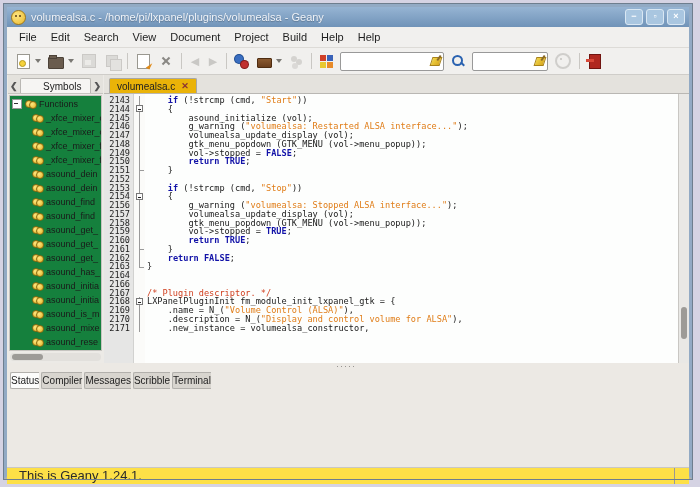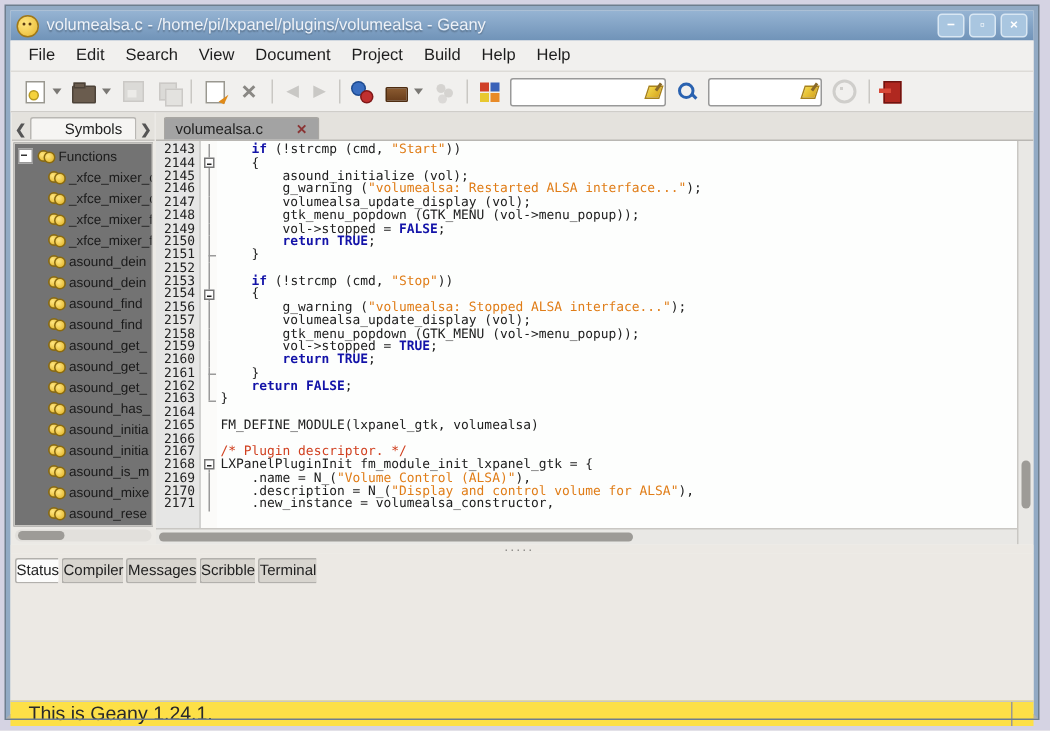--- a/index.html
+++ b/index.html
@@ -58,37 +58,37 @@
   .ic-broom::after{content:"";position:absolute;right:1px;top:0;width:2px;height:6px;background:#8a6a2a;transform:rotate(35deg)}
   .tb-entry{position:relative;display:flex;align-items:center;background:#fff;border:1px solid #999;border-radius:2px;height:17px;margin:0 3px;padding-right:2px}
   .tb-entry input{border:none;outline:none;height:13px;font-size:10px;flex:1;min-width:0;background:transparent}
   .entry-search{width:100px}.entry-goto{width:72px}
   
   .main{flex:0 0 288px;display:flex;overflow:hidden}
   .sidebar{width:95px;display:flex;flex-direction:column;background:#eceae6;padding:0 1px}
   .side-tabbar{height:18px;background:#e4e2dd;display:flex;align-items:flex-end;border-bottom:1px solid #c6c4c0}
   .tab-arrow{font-size:9px;color:#555;padding:0 2px 2px;font-weight:bold}
   .side-tab{background:#f6f5f3;border:1px solid #b9b7b3;border-bottom:none;border-radius:2px 2px 0 0;font-size:10px;color:#222;padding:2px 9px 1px;flex:1;text-align:right}
-  .tree{flex:1;background:#737373;border:1px solid #c6c4c0;margin:1px;overflow:hidden;padding-top:1px}
+  .tree{flex:1;background:#15803d;border:1px solid #c6c4c0;margin:1px;overflow:hidden;padding-top:1px}
   .tree-row{height:14px;display:flex;align-items:center;font-size:9px;color:#1a1a1a;white-space:nowrap;overflow:hidden}
   .tree-root{padding-left:2px}.tree-child{padding-left:22px}
   .expander{width:8px;height:8px;border:1px solid #999;background:#fff;position:relative;margin-right:3px;flex:0 0 auto}
   .expander::after{content:"";position:absolute;left:1px;top:3px;width:4px;height:1px;background:#333}
   .sym-icon{width:11px;height:8px;position:relative;margin-right:3px;flex:0 0 auto}
   .sym-icon::before,.sym-icon::after{content:"";position:absolute;width:6px;height:6px;border-radius:50%;background:radial-gradient(circle at 35% 35%,#ffe680,#e0b020);border:1px solid #8a6a10}
   .sym-icon::before{left:0;top:0}.sym-icon::after{left:4px;top:1px}
   .side-hscroll{height:8px;margin:1px 2px 2px;background:#e2e0dc;border-radius:4px;position:relative}
   .side-hscroll .thumb{position:absolute;left:2px;top:1px;height:6px;width:34%;background:#9d9b97;border-radius:3px}
   
   .editor{flex:1;display:flex;flex-direction:column;min-width:0}
   .ed-tabbar{height:18px;background:#e4e2dd;border-bottom:1px solid #b9b7b3;display:flex;align-items:flex-end;padding-left:5px}
-  .ed-tab{background:#a3a3a3;border:1px solid #a9a7a3;border-bottom:none;border-radius:2px 2px 0 0;font-size:10px;color:#222;padding:2px 7px 1px;display:flex;align-items:center;gap:22px}
+  .ed-tab{background:#eab308;border:1px solid #a9a7a3;border-bottom:none;border-radius:2px 2px 0 0;font-size:10px;color:#222;padding:2px 7px 1px;display:flex;align-items:center;gap:6px}
   .ed-close{color:#8a3434;font-weight:bold;font-size:9px;line-height:9px}
   .ed-body{flex:1;display:flex;min-height:0}
-  .code-area{flex:1;display:flex;flex-direction:column;min-width:0}
+  .code-area{flex:1;display:flex;flex-direction:row;min-width:0}
   .code-scroll{flex:1;overflow:hidden;background:linear-gradient(90deg,#e6e6e5 0,#e6e6e5 29px,#d2d2d0 29px,#d2d2d0 30px,#fbfbf9 30px,#fbfbf9 41px,#fdfefd 41px);padding-top:2px}
   .code-row{display:flex;height:8.75px;line-height:8.8px;font-family:"DejaVu Sans Mono","Liberation Mono",monospace;font-size:8.6px}
   .ln{width:26px;flex:0 0 auto;text-align:right;padding-right:4px;color:#222}
   .fold{width:11px;flex:0 0 auto;position:relative}
   .fold .vline{position:absolute;left:5px;top:0;bottom:0;width:1px;background:#9a9a9a}
   .fold .vhalf{position:absolute;left:5px;top:0;height:50%;width:1px;background:#9a9a9a}
   .fold .htick{position:absolute;left:5px;top:50%;width:5px;height:1px;background:#9a9a9a}
   .fold .fbox{position:absolute;left:2px;top:50%;margin-top:-4px;width:7px;height:7px;background:#fcfcfc;border:1px solid #777;box-sizing:border-box}
   .fold .fminus{position:absolute;left:4px;top:50%;width:3px;height:1px;background:#222}
   .ct{white-space:pre;padding-left:2px}
@@ -446,25 +446,20 @@
                   <i class="htick"></i>
                 </span>
                 <span class="ct"><span class="tk-p">}</span></span>
               </div>
               <div class="code-row">
                 <span class="ln">2164</span>
                 <span class="fold"></span>
                 <span class="ct"><span class="tk-p"></span></span>
               </div>
               <div class="code-row">
-                <span class="ln">2165</span>
-                <span class="fold"></span>
-                <span class="ct"><span class="tk-p">FM_DEFINE_MODULE(lxpanel_gtk, volumealsa)</span></span>
-              </div>
-              <div class="code-row">
                 <span class="ln">2166</span>
                 <span class="fold"></span>
                 <span class="ct"><span class="tk-p"></span></span>
               </div>
               <div class="code-row">
                 <span class="ln">2167</span>
                 <span class="fold"></span>
                 <span class="ct"><span class="tk-c">/* Plugin descriptor. */</span></span>
               </div>
               <div class="code-row">

